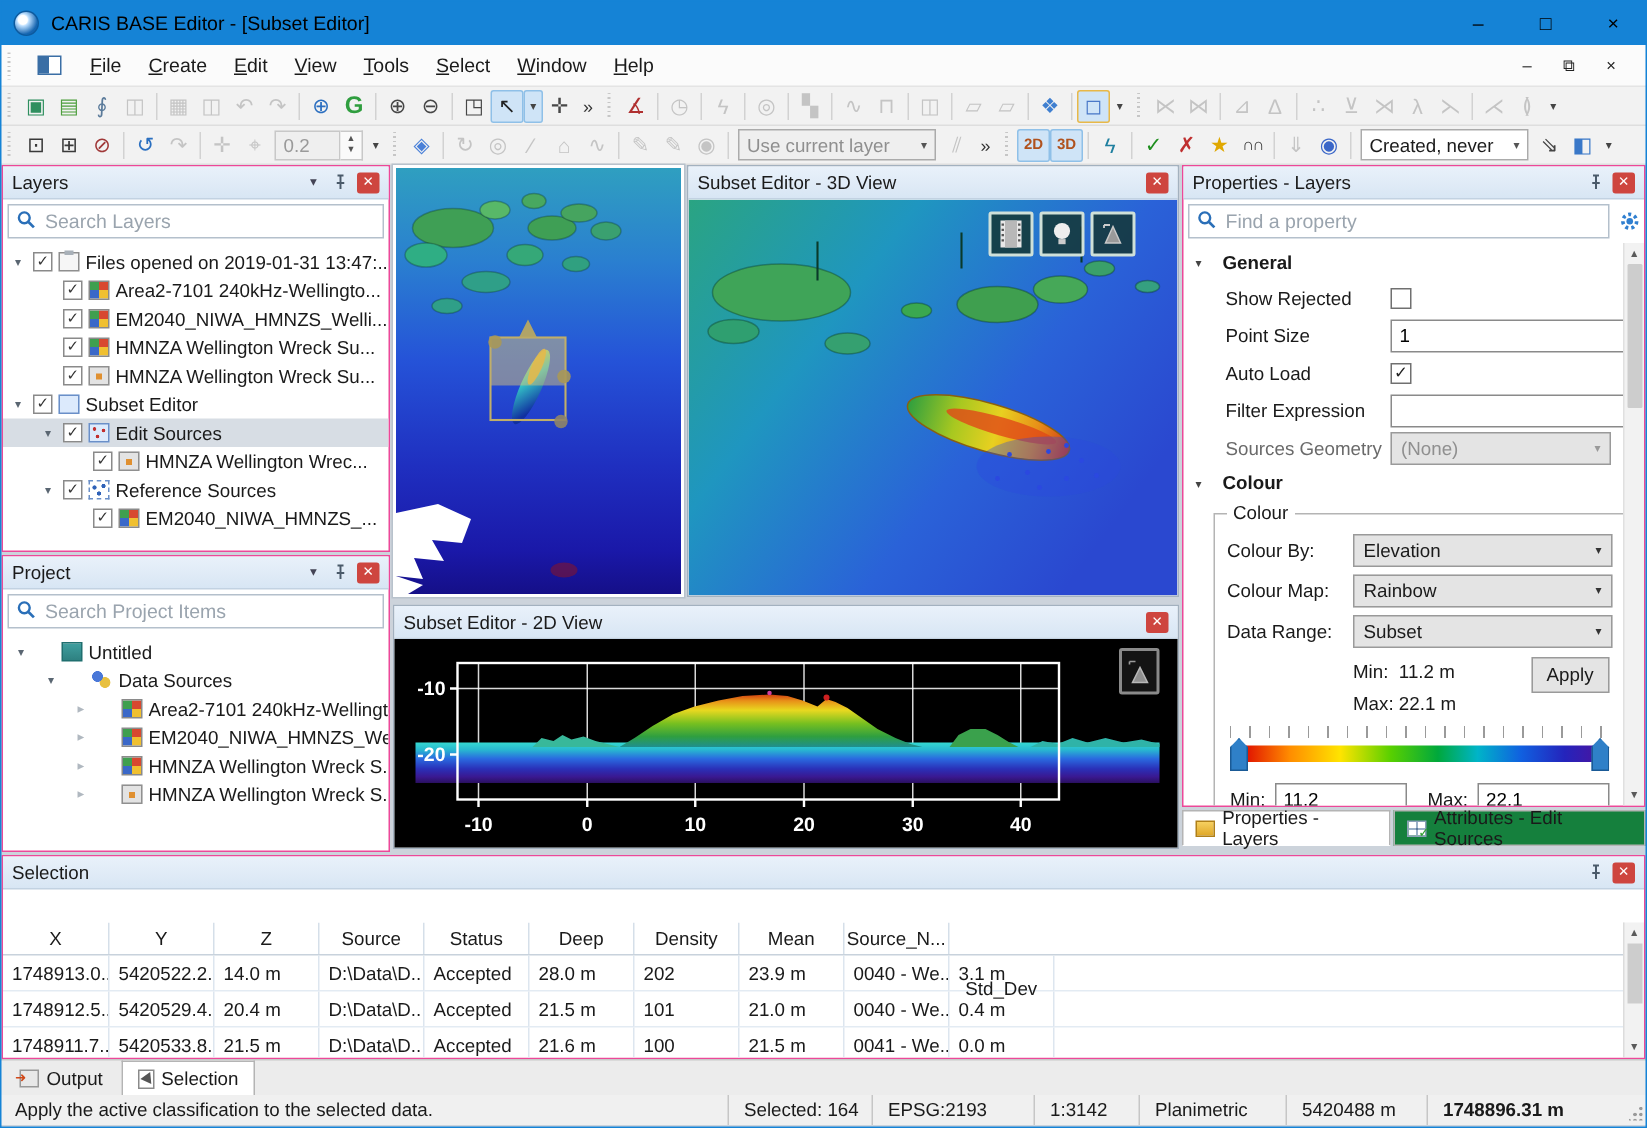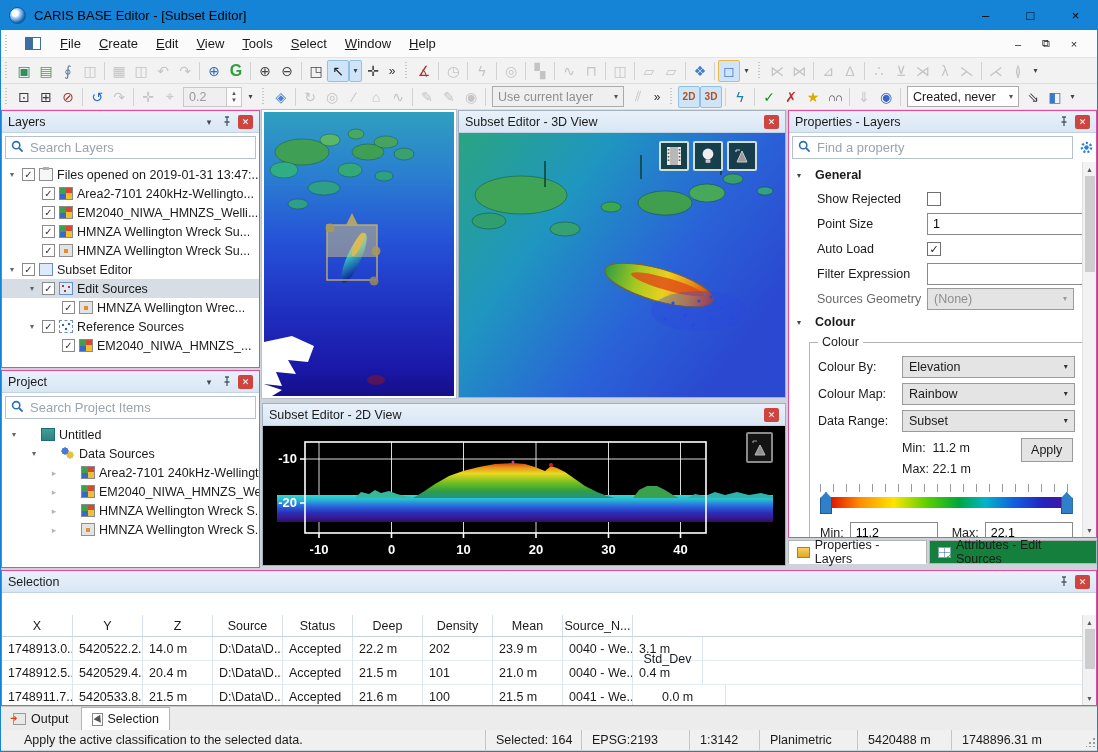--- a/index.html
+++ b/index.html
@@ -137,21 +137,21 @@
 
 .bottom-tabs{position:absolute;left:0;top:706px;width:100%;height:24px;background:#ececec;border-top:1px solid #c8c8c8;display:flex;align-items:stretch;padding-left:3px;gap:2px}
 .btab{display:flex;align-items:center;gap:5px;padding:0 10px;font-size:12.5px}
 .btab.active{background:#fff;border:1px solid #b4b4b4;border-bottom:none}
 .ico-output{width:13px;height:12px;background:#e8e8e8;border:1px solid #999;position:relative}
 .ico-output::after{content:"➜";position:absolute;left:-4px;top:-1px;font-size:9px;color:#d04818}
 .ico-selection{width:11px;height:13px;background:#fff;border:1px solid #8a8a8a;position:relative}
 .ico-selection::after{content:"";position:absolute;right:-2px;bottom:-2px;border:4px solid transparent;border-top:7px solid #555;transform:rotate(-35deg)}
 
 .statusbar{position:absolute;left:0;top:730px;width:100%;height:20px;background:#f0f0f0;display:flex;align-items:center;font-size:12.5px}
-.status-msg{flex:1;padding-left:24px;overflow:hidden;white-space:nowrap}
+.status-msg{flex:1;padding-left:10px;overflow:hidden;white-space:nowrap}
 .seg{height:100%;display:flex;align-items:center;padding-left:10px;border-left:1px solid #c6c6c6;flex:none}
 .grip{width:16px;height:100%;position:relative}
 .grip::after{content:"";position:absolute;right:3px;bottom:3px;width:9px;height:9px;
  background:radial-gradient(circle at 8px 1px,#9a9a9a 0 1px,transparent 1.4px),radial-gradient(circle at 8px 5px,#9a9a9a 0 1px,transparent 1.4px),radial-gradient(circle at 4px 5px,#9a9a9a 0 1px,transparent 1.4px),radial-gradient(circle at 8px 9px,#9a9a9a 0 1px,transparent 1.4px),radial-gradient(circle at 4px 9px,#9a9a9a 0 1px,transparent 1.4px),radial-gradient(circle at 0 9px,#9a9a9a 0 1px,transparent 1.4px)}
 #layers-panel{left:1px;top:110px;width:259px;height:258px}
 #project-panel{left:1px;top:370px;width:259px;height:198px}
 </style>
 </head>
 <body>
 
@@ -828,21 +828,21 @@
           <div class="hc" style="width: 70px; margin-top: 44px;">Std_Dev</div>
           <div class="hc" style="flex: 1 1 0%; border-right: none;"></div>
         </div>
       <div>
           <div class="trw">
             <div class="tc" style="width: 71px;">1748913.0...</div>
             <div class="tc" style="width: 70px;">5420522.2...</div>
             <div class="tc" style="width: 70px;">14.0 m</div>
             <div class="tc" style="width: 70px;">D:\Data\D...</div>
             <div class="tc" style="width: 70px;">Accepted</div>
-            <div class="tc" style="width: 70px;">22.2 m</div>
+            <div class="tc" style="width: 70px;">28.0 m</div>
             <div class="tc" style="width: 70px;">202</div>
             <div class="tc" style="width: 70px;">23.9 m</div>
             <div class="tc" style="width: 70px;">0040 - We...</div>
             <div class="tc" style="width: 70px;">3.1 m</div>
             <div class="tc" style="flex: 1 1 0%; border-right: none;"></div>
           </div>
           <div class="trw">
             <div class="tc" style="width: 71px;">1748912.5...</div>
             <div class="tc" style="width: 70px;">5420529.4...</div>
             <div class="tc" style="width: 70px;">20.4 m</div>
@@ -858,21 +858,21 @@
           <div class="trw">
             <div class="tc" style="width: 71px;">1748911.7...</div>
             <div class="tc" style="width: 70px;">5420533.8...</div>
             <div class="tc" style="width: 70px;">21.5 m</div>
             <div class="tc" style="width: 70px;">D:\Data\D...</div>
             <div class="tc" style="width: 70px;">Accepted</div>
             <div class="tc" style="width: 70px;">21.6 m</div>
             <div class="tc" style="width: 70px;">100</div>
             <div class="tc" style="width: 70px;">21.5 m</div>
             <div class="tc" style="width: 70px;">0041 - We...</div>
-            <div class="tc" style="width: 70px; margin-left: 23px;">0.0 m</div>
+            <div class="tc" style="width: 70px;">0.0 m</div>
             <div class="tc" style="flex: 1 1 0%; border-right: none;"></div>
           </div>
         </div>
     </div>
     <div class="tbl-vsb">
       <span class="sb-arrow" style="height:14px;display:flex;align-items:center;justify-content:center;font-size:7px;color:#5a5a5a">▲</span>
       <span style="width:10px;height:40px;background:#cdcdcd"></span>
       <span style="flex:1"></span>
       <span class="sb-arrow" style="height:14px;display:flex;align-items:center;justify-content:center;font-size:7px;color:#5a5a5a">▼</span>
     </div>
@@ -892,18 +892,18 @@
 
 <div class="statusbar">
   <span class="status-msg">Apply the active classification to the selected data.</span>
   <span style="display:flex;height:100%">
 
   <span class="seg" style="width: 96px;">Selected: 164</span>
       <span class="seg" style="width: 108px;">EPSG:2193</span>
       <span class="seg" style="width: 70px;">1:3142</span>
       <span class="seg" style="width: 98px;">Planimetric</span>
       <span class="seg" style="width: 94px;">5420488 m</span>
-      <span class="seg" style="width: 131px;">1748896.31 m</span>
+      <span class="seg" style="width: 131px; font-weight: bold;">1748896.31 m</span>
     </span>
   <span class="grip"></span>
 </div>
 
 <div class="win-border"></div>
 
 </body></html>

